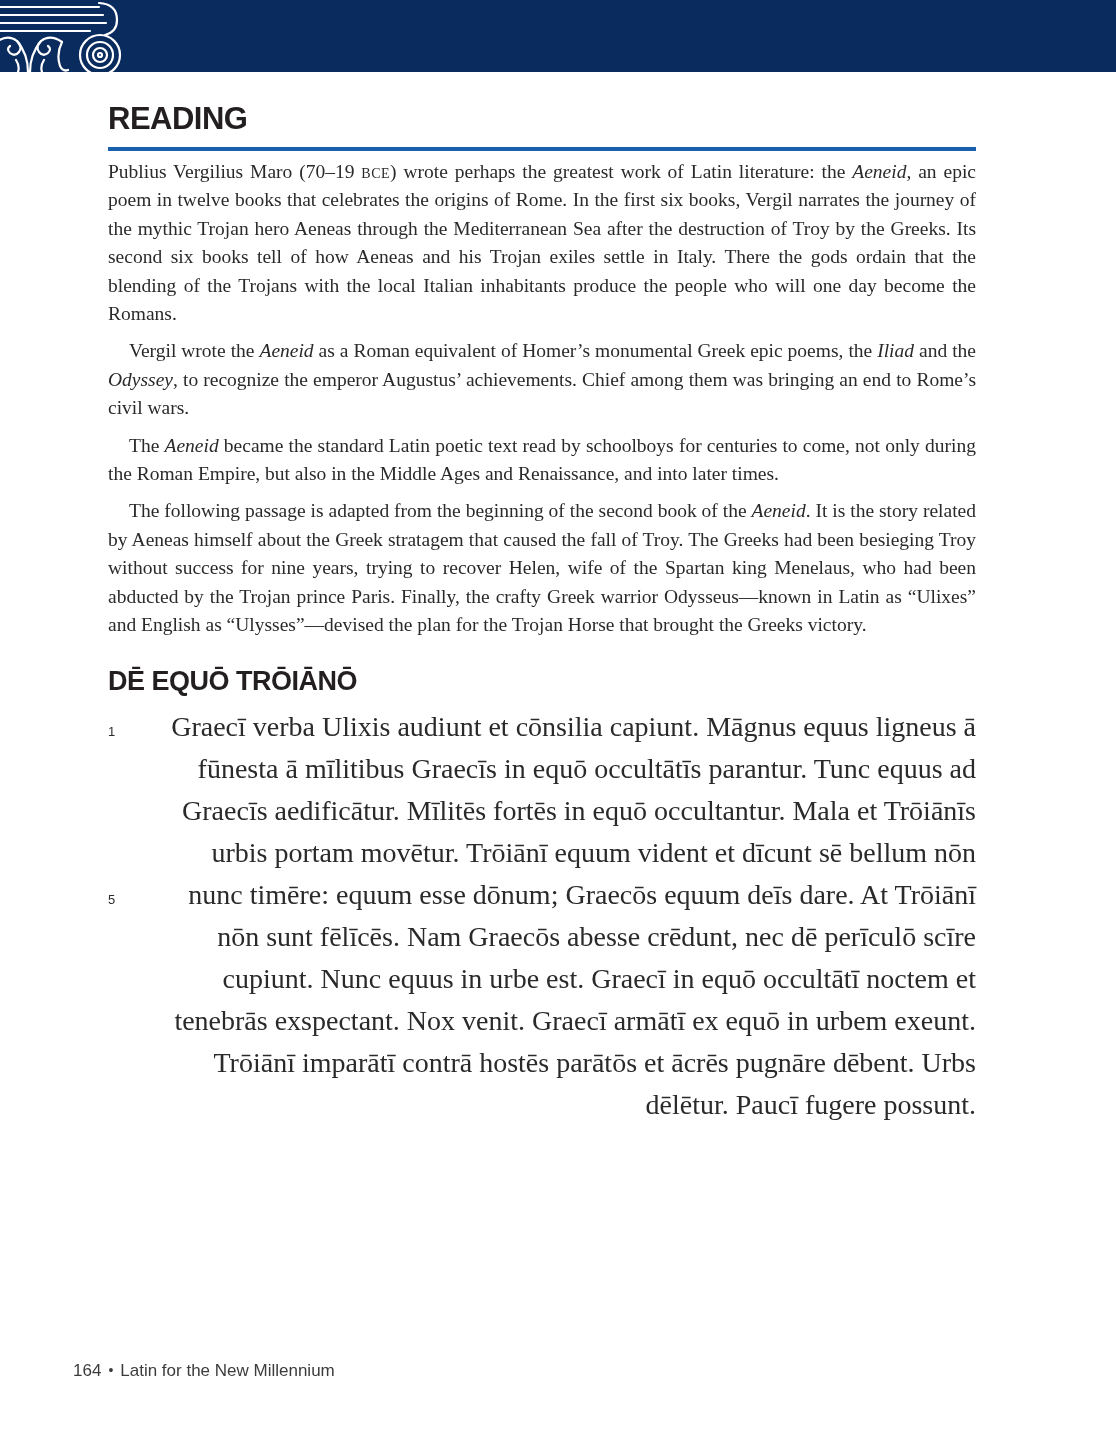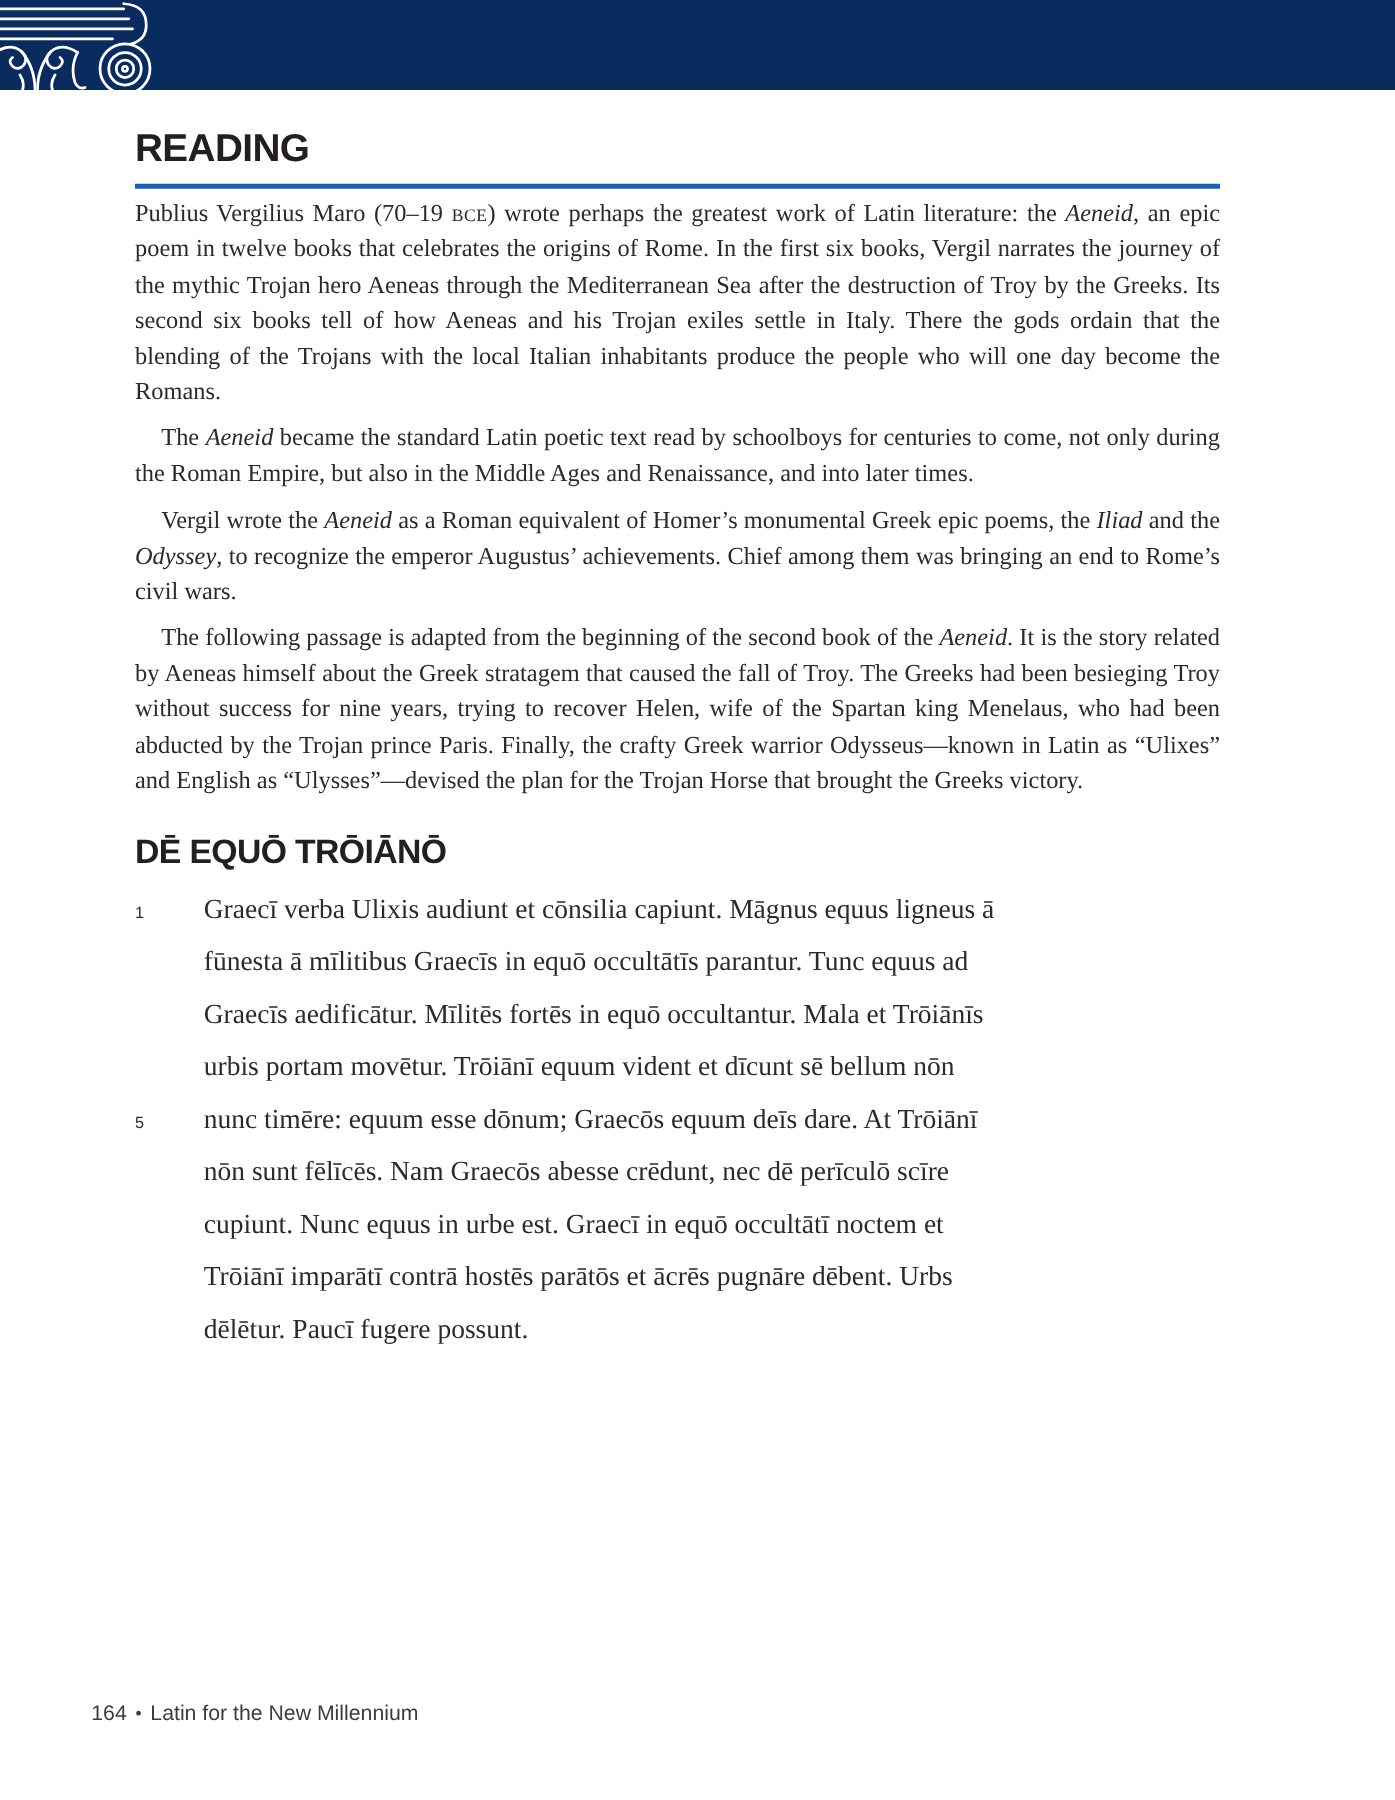--- a/index.html
+++ b/index.html
@@ -73,24 +73,25 @@
     align-items: baseline;
   }
   .latin-num {
     flex: 0 0 55px;
     font-family: "Liberation Sans", sans-serif;
     font-size: 13px;
     color: #2e2e2e;
   }
   .latin-text {
     flex: 1 1 auto;
-    font-size: 22px;
+    font-size: 28px;
     line-height: 42px;
     color: var(--body-text, #2a2a2a);
     white-space: nowrap;
+    text-align: right;
   }
   .footer {
     position: absolute;
     left: 73px;
     top: 1361px;
     font-family: "Liberation Sans", sans-serif;
     font-size: 17px;
     color: #3c3c3c;
   }
   .footer .sep { padding: 0 7px; font-size: 14px; vertical-align: 1px; }
@@ -122,23 +123,23 @@
     </div>
   </div>
 
   <div class="main">
     <h1 class="page-title">READING</h1>
     <div class="title-rule"></div>
 
     <div class="intro">
   <p class="para"><span>Publius Vergilius Maro (70–19 </span><span class="sc">bce</span><span>) wrote perhaps the greatest work of Latin literature: the </span><span class="it">Aeneid</span><span>, an epic poem in twelve books that celebrates the origins of Rome. In the first six books, Vergil narrates the journey of the mythic Trojan hero Aeneas through the Mediterranean Sea after the destruction of Troy by the Greeks. Its second six books tell of how Aeneas and his Trojan exiles settle in Italy. There the gods ordain that the blending of the Trojans with the local Italian inhabitants produce the people who will one day become the Romans.</span></p>
 
+  <p class="para"><span>Vergil wrote the </span><span class="it">Aeneid</span><span> as a Roman equivalent of Homer’s monumental Greek epic poems, the </span><span class="it">Iliad</span><span> and the </span><span class="it">Odyssey</span><span>, to recognize the emperor Augustus’ achievements. Chief among them was bringing an end to Rome’s civil wars.</span></p>
+
   <p class="para"><span>The </span><span class="it">Aeneid</span><span> became the standard Latin poetic text read by schoolboys for centuries to come, not only during the Roman Empire, but also in the Middle Ages and Renaissance, and into later times.</span></p>
-
-  <p class="para"><span>Vergil wrote the </span><span class="it">Aeneid</span><span> as a Roman equivalent of Homer’s monumental Greek epic poems, the </span><span class="it">Iliad</span><span> and the </span><span class="it">Odyssey</span><span>, to recognize the emperor Augustus’ achievements. Chief among them was bringing an end to Rome’s civil wars.</span></p>
 
   <p class="para"><span>The following passage is adapted from the beginning of the second book of the </span><span class="it">Aeneid</span><span>. It is the story related by Aeneas himself about the Greek stratagem that caused the fall of Troy. The Greeks had been besieging Troy without success for nine years, trying to recover Helen, wife of the Spartan king Menelaus, who had been abducted by the Trojan prince Paris. Finally, the crafty Greek warrior Odysseus—known in Latin as “Ulixes” and English as “Ulysses”—devised the plan for the Trojan Horse that brought the Greeks victory.</span></p>
 </div>
 
     <h2 class="latin-heading">DĒ EQUŌ TRŌIĀNŌ</h2>
 
     <div class="latin-passage">
   <div class="latin-row">
     <span class="latin-num">1</span>
     <span class="latin-text">Graecī verba Ulixis audiunt et cōnsilia capiunt. Māgnus equus ligneus ā</span>
@@ -167,20 +168,24 @@
   <div class="latin-row">
     <span class="latin-num"></span>
     <span class="latin-text">nōn sunt fēlīcēs. Nam Graecōs abesse crēdunt, nec dē perīculō scīre</span>
   </div>
 
   <div class="latin-row">
     <span class="latin-num"></span>
     <span class="latin-text">cupiunt. Nunc equus in urbe est. Graecī in equō occultātī noctem et</span>
   </div>
 
+  <div class="latin-row">
+    <span class="latin-num"></span>
+    <span class="latin-text">tenebrās exspectant. Nox venit. Graecī armātī ex equō in urbem exeunt.</span>
+  </div>
 
   <div class="latin-row">
     <span class="latin-num"></span>
     <span class="latin-text">Trōiānī imparātī contrā hostēs parātōs et ācrēs pugnāre dēbent. Urbs</span>
   </div>
 
 
   <div class="latin-row">
     <span class="latin-num"></span>
     <span class="latin-text">dēlētur. Paucī fugere possunt.</span>

